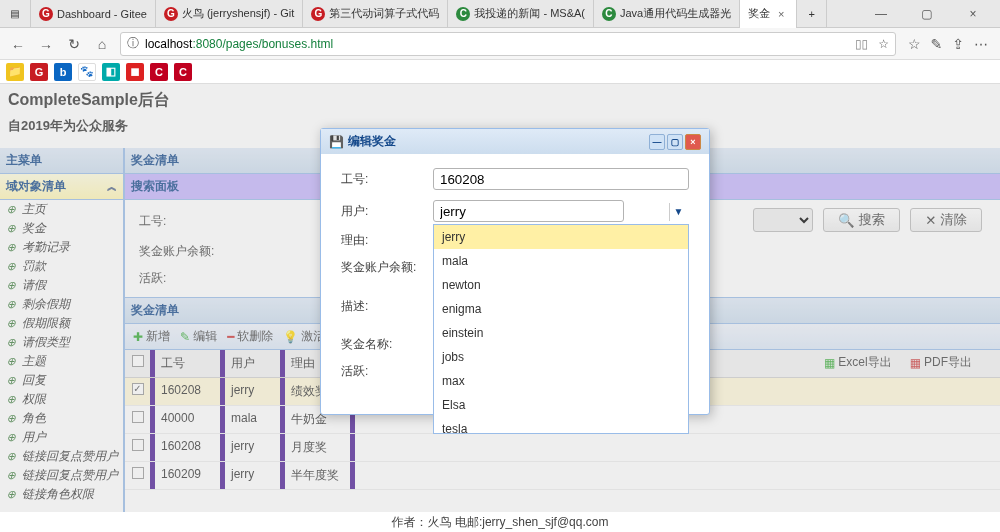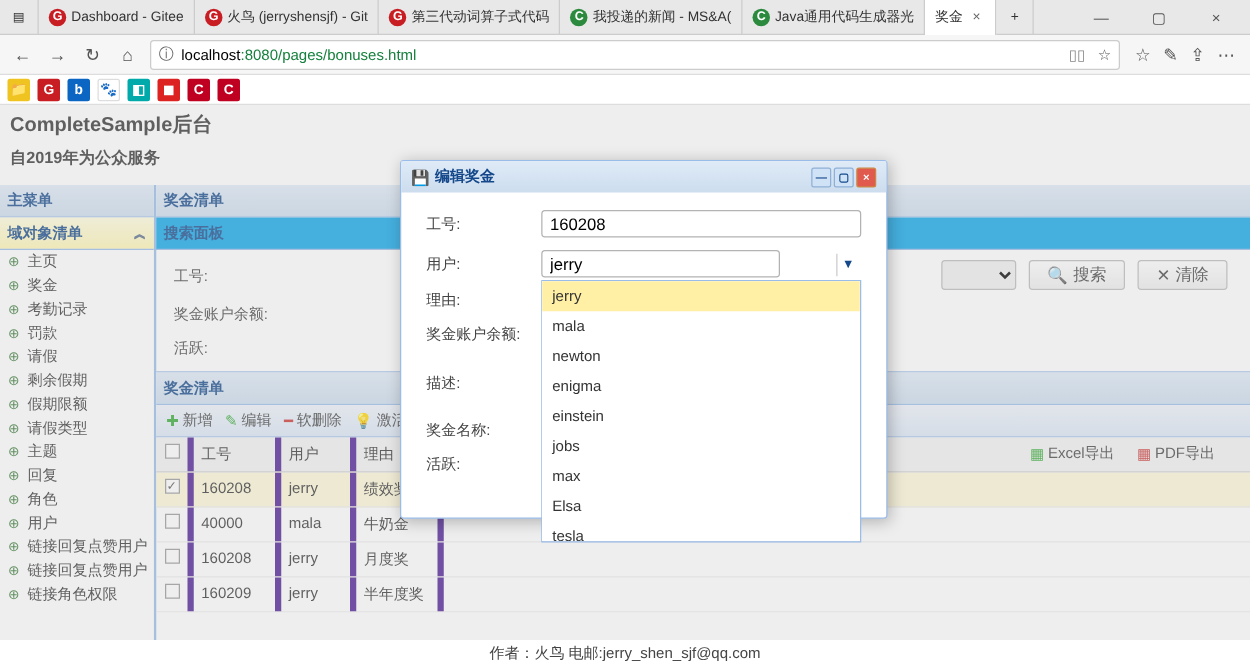--- a/index.html
+++ b/index.html
@@ -31,21 +31,21 @@
 .page-hdr { padding: 6px 8px; }
 .page-title { font-size: 16px; font-weight: bold; color: #333; }
 .page-sub { font-size: 13px; font-weight: bold; margin-top: 6px; }
 
 
 .layout { position: absolute; top: 148px; left: 0; right: 0; bottom: 20px; display: flex; }
 .sidebar { width: 124px; border-right: 1px solid #99bce8; display: flex; flex-direction: column; }
 .panel-h { background: linear-gradient(#dfeaf7, #cde); border-bottom: 1px solid #99bce8; padding: 4px 6px; font-weight: bold; color: #15498b; font-size: 12px; }
 .panel-h.sub { background: linear-gradient(#fffdde, #fff6b4); display: flex; justify-content: space-between; align-items: center; }
 .chev { color: #55698b; font-size: 10px; }
-.tree { overflow: auto; flex: 1; background: #fff; }
+.tree { overflow: auto; flex: 1; background: #fff; font-style: italic; }
 .tree-item { display: flex; align-items: center; padding: 1px 4px; gap: 4px; white-space: nowrap; font-size: 12px; }
 .tree-ico { width: 14px; height: 14px; display: inline-flex; align-items: center; justify-content: center; color: #3b7c3b; font-size: 11px; }
 .tree-ico::before { content: "⊕"; }
 
 .main { flex: 1; display: flex; flex-direction: column; border-left: 1px solid #99bce8; }
 .search-panel { border-bottom: 1px solid #99bce8; }
 .sp-body { padding: 10px 14px; display: grid; grid-template-columns: auto 180px auto; gap: 8px 10px; align-items: center; color: #444; }
 .sp-field { width: 160px; height: 22px; border: 1px solid #b3b3b3; border-radius: 3px; background: #fcfcfc; }
 .ebtn { height: 24px; padding: 0 14px; border: 1px solid #bbb; border-radius: 3px; background: linear-gradient(#fff,#eee); display: inline-flex; align-items: center; gap: 4px; color: #444; }
 
@@ -212,20 +212,24 @@
         <div class="tree-item">
           <span class="tree-ico"></span>
           <span>主题</span>
         </div>
         <div class="tree-item">
           <span class="tree-ico"></span>
           <span>回复</span>
         </div>
         <div class="tree-item">
           <span class="tree-ico"></span>
+          <span>权限</span>
+        </div>
+        <div class="tree-item">
+          <span class="tree-ico"></span>
           <span>角色</span>
         </div>
         <div class="tree-item">
           <span class="tree-ico"></span>
           <span>用户</span>
         </div>
         <div class="tree-item">
           <span class="tree-ico"></span>
           <span>链接回复点赞用户</span>
         </div>
@@ -236,21 +240,21 @@
         <div class="tree-item">
           <span class="tree-ico"></span>
           <span>链接角色权限</span>
         </div>
       </div>
   </div>
 
   <div class="main">
     <div class="panel-h">奖金清单</div>
     <div class="search-panel">
-      <div class="panel-h" style="background:#0ea5e9">搜索面板</div>
+      <div class="panel-h" style="background:#c4b5fd">搜索面板</div>
       <div class="sp-body">
         <label>工号:</label>
           <input class="sp-field" style="">
           <span></span>
         <label>奖金账户余额:</label>
           <input class="sp-field" style="">
           <span></span>
         <label>活跃:</label>
           <span></span>
           <span></span>

